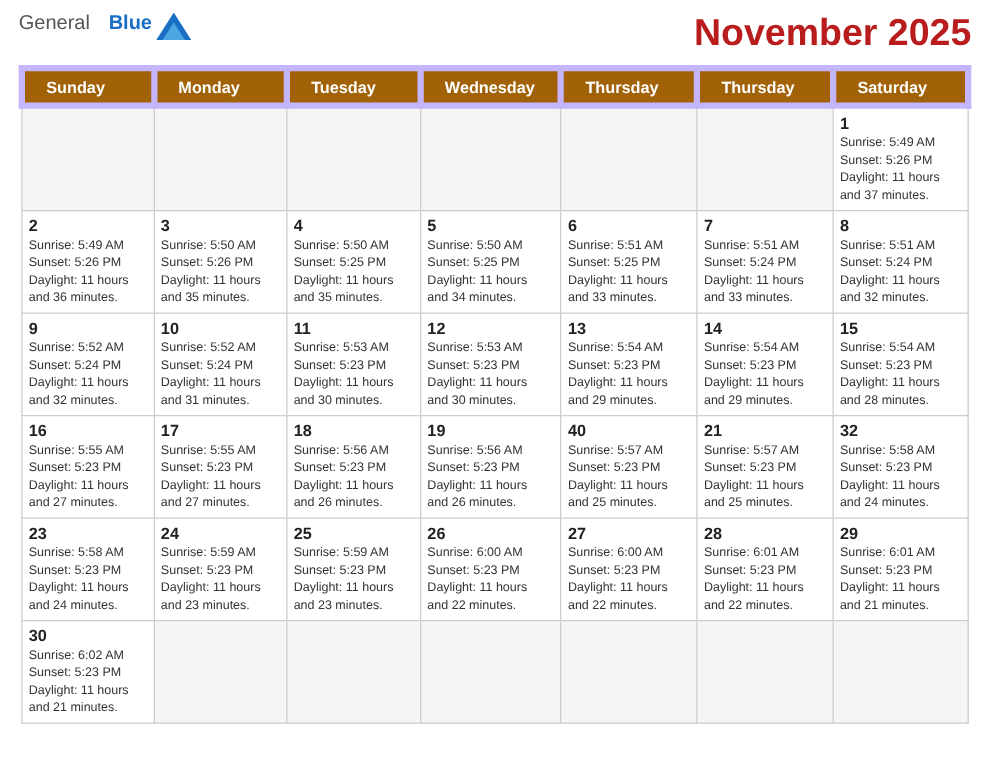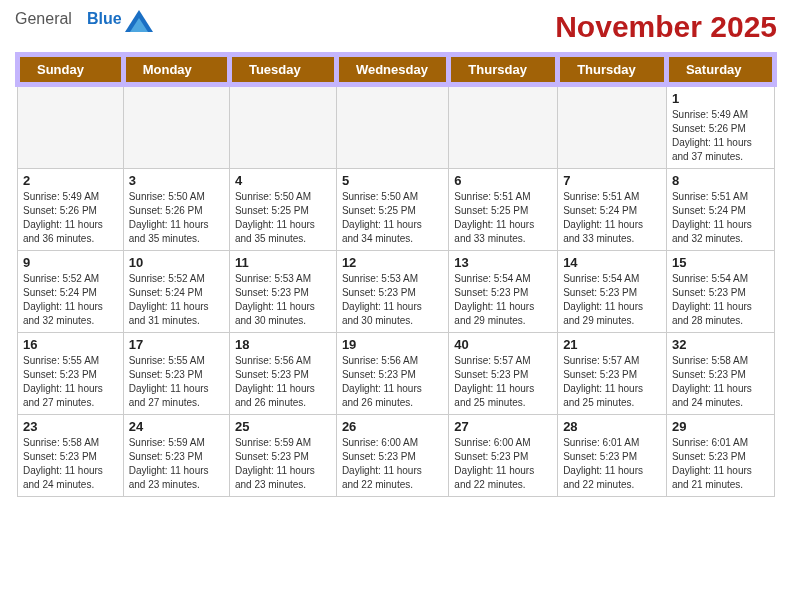--- a/index.html
+++ b/index.html
@@ -337,14 +337,29 @@
 and 22 minutes.</div>
         </td>
         <td>
           <span class="day-number">29</span>
           <div class="day-info" style="white-space: pre-line;">Sunrise: 6:01 AM
 Sunset: 5:23 PM
 Daylight: 11 hours
 and 21 minutes.</div>
         </td>
       </tr>
+      <tr>
+        <td>
+          <span class="day-number">30</span>
+          <div class="day-info" style="white-space: pre-line;">Sunrise: 6:02 AM
+Sunset: 5:23 PM
+Daylight: 11 hours
+and 21 minutes.</div>
+        </td>
+        <td class="empty"></td>
+        <td class="empty"></td>
+        <td class="empty"></td>
+        <td class="empty"></td>
+        <td class="empty"></td>
+        <td class="empty"></td>
+      </tr>
     </tbody>
 </table>
 
 </body></html>

